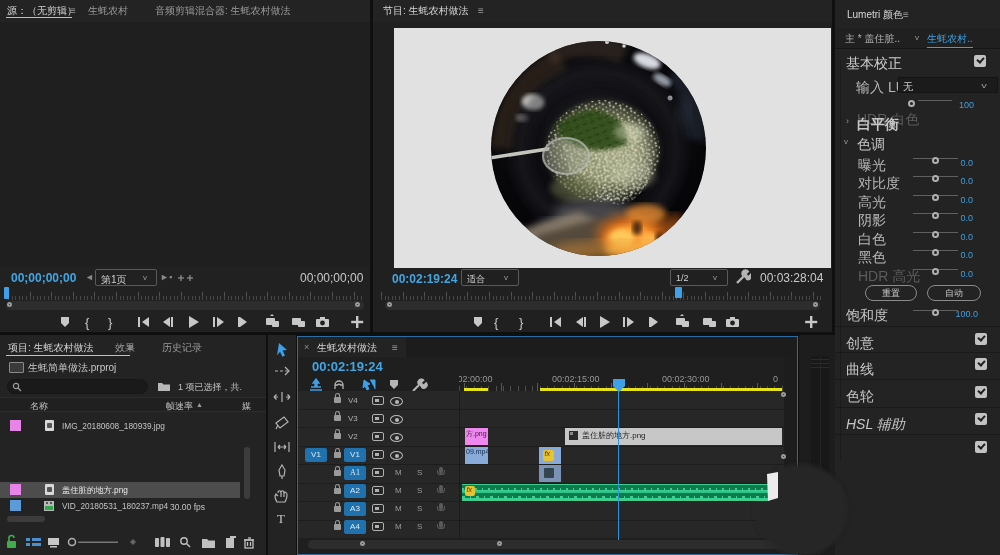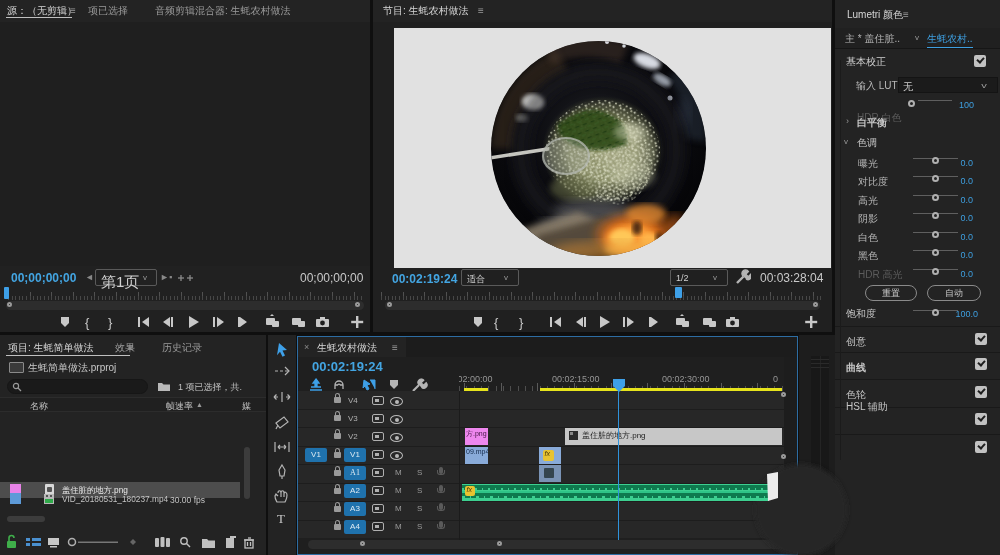--- a/index.html
+++ b/index.html
@@ -9,21 +9,21 @@
 .panel { position:absolute; background:#232323; overflow:hidden; }
 .tc-blue { color:#43a5e2; font-weight:bold; }
 .dim { color:#969696; }
 .ring { width:5px; height:5px; border:2px solid #9a9a9a; border-radius:50%; background:#1d1d1d; }
 .chk { position:absolute; width:12px; height:12px; background:#c2c2c2; border-radius:2px; }
 .chk:after { content:""; position:absolute; left:2.5px; top:2px; width:5px; height:3px; border-left:2px solid #1d1d1d; border-bottom:2px solid #1d1d1d; transform:rotate(-48deg); }
 .sep { position:absolute; left:0; width:165px; height:1px; background:#191919; }
 .slider-knob { position:absolute; width:7px; height:7px; border:2px solid #b0b0b0; border-radius:50%; background:#232323; }
 .slider-line { position:absolute; height:1px; background:#5f5f5f; top:3px;}
 .pill { position:absolute; height:16px; border:1px solid #8a8a8a; border-radius:8px; color:#c8c8c8; font-size:9px; text-align:center; line-height:15px; }
-.lum-label { position:absolute; font-size:10px; color:#b8b8b8; }
+.lum-label { position:absolute; font-size:14px; color:#b8b8b8; }
 .lum-val { position:absolute; font-size:9px; color:#3e9fe0; text-align:right; width:30px; }
 .prow { position:absolute; left:0; width:246px; height:16px; }
 .chip { position:absolute; left:10px; top:2px; width:11px; height:11px; background:#e883e8; }
 .pname { position:absolute; left:62px; top:3px; font-size:8.3px; color:#c4c4c4; white-space:nowrap; }
 .fico { position:absolute; left:45px; top:2px; width:9px; height:11px; background:#d8d8d8; border-radius:1px; }
 .fico:after { content:""; position:absolute; left:2px; top:3px; width:5px; height:5px; background:#555; border-radius:1px; }
 .trklbl { position:absolute; font-size:8px; color:#b0b0b0; }
 .bluebox { position:absolute; width:22px; height:14px; background:#1f72ad; border-radius:2px; color:#dce9f2; font-size:8px; text-align:center; line-height:14px; }
 .msico { position:absolute; font-size:8px; color:#9a9a9a; }
 .lock { position:absolute; width:7px; height:6px; background:#9a9a9a; border-radius:1px; }
@@ -36,28 +36,28 @@
 .mic:after { content:""; position:absolute; left:-1.8px; top:3px; width:6px; height:4px; border:1px solid #5a5a5a; border-top:none; border-radius:0 0 3px 3px; }
 </style>
 </head>
 <body>
 
 <div class="panel" id="src" style="left:0;top:0;width:370px;height:332px;background:#212121;">
   <div class="abs" style="left:0;top:0;width:370px;height:22px;background:#232323;"></div>
   <div class="abs" style="left:7px;top:4px;font-size:10px;color:#d6d6d6;">源：（无剪辑）</div>
   <div class="abs" style="left:70px;top:5px;font-size:10px;color:#9a9a9a;">≡</div>
   <div class="abs" style="left:6px;top:17px;width:66px;height:1px;background:#c0c0c0;"></div>
-  <div class="abs" style="left:88px;top:4px;font-size:10px;color:#9a9a9a;">项已选择</div>
+  <div class="abs" style="left:88px;top:4px;font-size:10px;color:#9a9a9a;">生蚝农村</div>
   <div class="abs" style="left:155px;top:4px;font-size:10px;color:#9a9a9a;">音频剪辑混合器: 生蚝农村做法</div>
   <div class="abs" style="left:0;top:22px;width:370px;height:244px;background:#1f1f1f;"></div>
 
   <div class="abs tc-blue" style="left:11px;top:271px;font-size:12px;">00;00;00;00</div>
   <div class="abs" style="left:85px;top:272px;font-size:9px;color:#888;">◄</div>
   <div class="abs" style="left:95px;top:269px;width:62px;height:17px;border:1px solid #5a5a5a;border-radius:2px;"></div>
-  <div class="abs" style="left:101px;top:273px;font-size:15px;color:#d0d0d0;">第1页</div>
+  <div class="abs" style="left:101px;top:273px;font-size:10px;color:#d0d0d0;">第1页</div>
   <div class="abs" style="left:143px;top:273px;font-size:8px;color:#9a9a9a;">v</div>
   <div class="abs" style="left:160px;top:272px;font-size:9px;color:#888;">►▪</div>
   <svg class="abs" style="left:178px;top:273px;" width="16" height="10" viewBox="0 0 16 10">
       <g stroke="#8a8a8a" stroke-width="1.3">
         <line x1="3" y1="2" x2="3" y2="8"></line>
         <line x1="0" y1="5" x2="6" y2="5"></line>
         <line x1="12" y1="2" x2="12" y2="8"></line>
         <line x1="9" y1="5" x2="15" y2="5"></line>
       </g>
     </svg>
@@ -308,35 +308,35 @@
   <div class="pill" style="left:92px;top:285px;width:54px;">自动</div>
   <div class="abs lum-label" style="left:11px;top:307px;color:#c6c6c6;">饱和度</div>
   <div class="slider-line" style="left:78px;top:310px;width:45px;"></div>
   <div class="slider-knob" style="left:97px;top:309px;"></div>
   <div class="lum-val" style="left:113px;top:309px;">100.0</div>
 
   <div class="sep" style="top:326px;"></div>
   <div class="abs lum-label" style="left:11px;top:335px;color:#c6c6c6;">创意</div>
   <div class="chk" style="left:140px;top:333px;"></div>
   <div class="sep" style="top:352px;"></div>
-  <div class="abs lum-label" style="left:11px;top:361px;color:#c6c6c6;font-weight:bold;">曲线</div>
+  <div class="abs lum-label" style="left:11px;top:361px;color:#c6c6c6;">曲线</div>
   <div class="chk" style="left:140px;top:358px;"></div>
   <div class="sep" style="top:379px;"></div>
   <div class="abs lum-label" style="left:11px;top:388px;color:#c6c6c6;">色轮</div>
   <div class="chk" style="left:140px;top:386px;"></div>
   <div class="sep" style="top:407px;"></div>
-  <div class="abs lum-label" style="left:11px;top:400px;color:#c6c6c6;">HSL 辅助</div>
+  <div class="abs lum-label" style="left:11px;top:416px;color:#c6c6c6;font-style:italic;">HSL 辅助</div>
   <div class="chk" style="left:140px;top:413px;"></div>
   <div class="sep" style="top:434px;"></div>
   <div class="chk" style="left:140px;top:441px;"></div>
   <div class="abs" style="left:5px;top:60px;width:1px;height:400px;background:#1b1b1b;"></div>
 </div>
 
 <div class="panel" id="proj" style="left:0;top:335px;width:266px;height:220px;background:#232323;">
-  <div class="abs" style="left:8px;top:6px;font-size:10px;color:#d6d6d6;">项目: 生蚝简单做法</div>
+  <div class="abs" style="left:8px;top:6px;font-size:10px;color:#d6d6d6;">项目: 生蚝农村做法</div>
   <div class="abs" style="left:128px;top:7px;font-size:10px;color:#9a9a9a;">≡</div>
   <div class="abs" style="left:6px;top:20px;width:124px;height:1px;background:#c0c0c0;"></div>
   <div class="abs" style="left:115px;top:6px;font-size:10px;color:#9a9a9a;">效果</div>
   <div class="abs" style="left:162px;top:6px;font-size:10px;color:#9a9a9a;">历史记录</div>
   <div class="abs" style="left:9px;top:27px;width:15px;height:11px;border:1px solid #8a8a8a;border-radius:1px;background:#3a3a3a;"></div>
   <div class="abs" style="left:28px;top:26px;font-size:10px;color:#c8c8c8;">生蚝简单做法.prproj</div>
   <div class="abs" style="left:7px;top:44px;width:141px;height:15px;background:#1a1a1a;border-radius:8px;border:1px solid #161616;"></div>
   <svg class="abs" style="left:12px;top:47px;" width="10" height="10" viewBox="0 0 10 10">
       <circle cx="4" cy="4" r="2.6" fill="none" stroke="#9a9a9a" stroke-width="1.2"></circle>
       <line x1="6" y1="6" x2="9" y2="9" stroke="#9a9a9a" stroke-width="1.2"></line>
@@ -345,26 +345,31 @@
       <path d="M1 2 h4 l1.5 1.5 H13 V10 H1 z" fill="#b8b8b8"></path>
     </svg>
   <div class="abs" style="left:178px;top:46px;font-size:9px;color:#c0c0c0;">1 项已选择，共.</div>
 
   <div class="abs" style="left:0;top:62px;width:266px;height:15px;background:#202020;border-top:1px solid #2c2c2c;border-bottom:1px solid #2c2c2c;"></div>
   <div class="abs" style="left:30px;top:65px;font-size:9px;color:#c0c0c0;">名称</div>
   <div class="abs" style="left:166px;top:65px;font-size:9px;color:#c0c0c0;">帧速率</div>
   <div class="abs" style="left:196px;top:66px;font-size:7px;color:#9a9a9a;">▲</div>
   <div class="abs" style="left:242px;top:65px;font-size:9px;color:#c0c0c0;">媒</div>
 
+  <div class="prow" style="top:83px;">
+      <div class="chip"></div>
+      <div class="fico"></div>
+      <div class="pname">IMG_20180608_180939.jpg</div>
+    </div>
   <div class="prow" style="top:147px;background:#4d4d4d;width:240px;">
       <div class="chip"></div>
       <div class="fico"></div>
       <div class="pname" style="color:#e8e8e8;">盖住脏的地方.png</div>
     </div>
-  <div class="prow" style="top:156px;text-align:center;">
+  <div class="prow" style="top:163px;text-align:center;">
       <div class="chip" style="background:#5d9ad8;"></div>
     <svg class="abs" style="left:43px;top:2px;" width="13" height="12" viewBox="0 0 13 12">
         <rect x="1" y="1" width="10" height="10" fill="#b8b8b8"></rect>
         <rect x="2" y="6" width="8" height="4" fill="#2faa4a"></rect>
         <rect x="3" y="2" width="2" height="2" fill="#555"></rect>
         <rect x="7" y="2" width="2" height="2" fill="#555"></rect>
       </svg>
     <div class="pname">VID_20180531_180237.mp4</div>
     <div class="abs" style="left:170px;top:3.5px;font-size:8.5px;color:#c4c4c4;">30.00 fps</div>
     </div>

